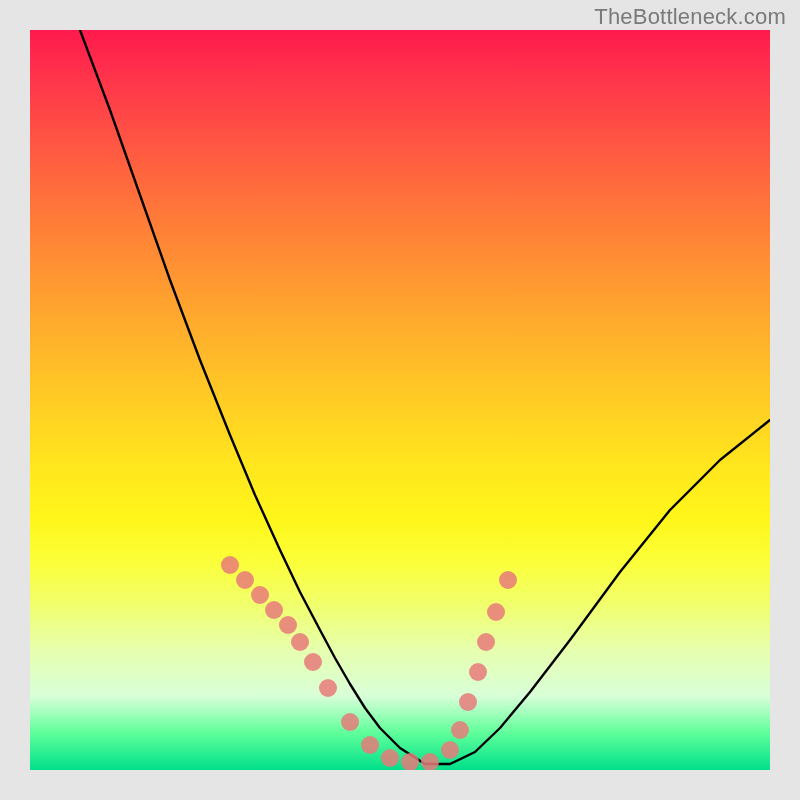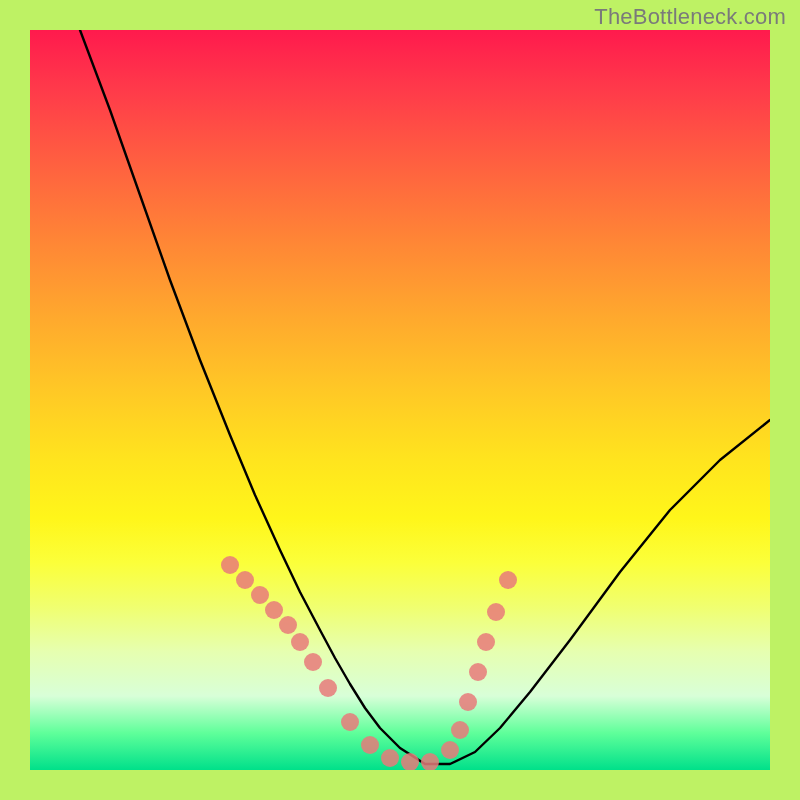--- a/index.html
+++ b/index.html
@@ -10,21 +10,21 @@
     background: #000;
     overflow: hidden;
     font-family: Arial, Helvetica, sans-serif;
   }
   .frame {
     position: absolute;
     left: 0;
     top: 0;
     width: 800px;
     height: 800px;
-    background: #bef264;
+    background: #e5e5e5;
   }
   .plot {
     position: absolute;
     left: 30px;
     top: 30px;
     width: 740px;
     height: 740px;
     background: linear-gradient(to bottom,
       #ff1a4d 0%,
       #ff3a4a 8%,

